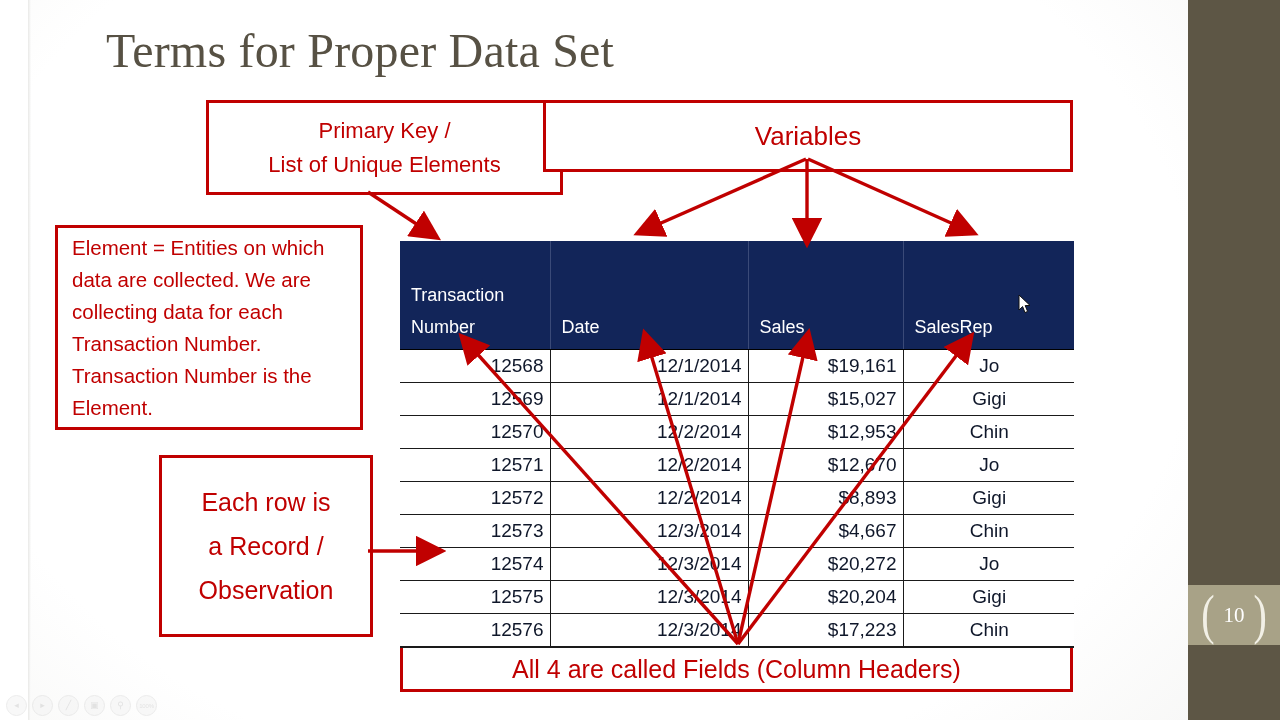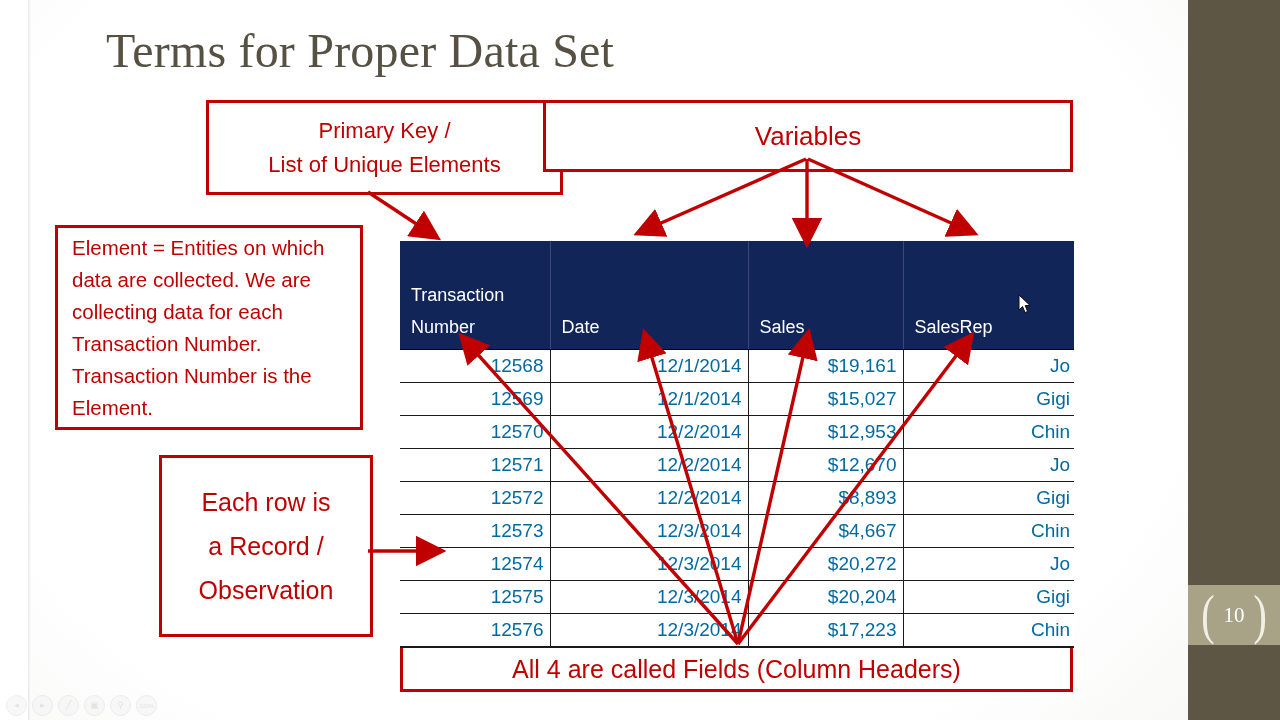--- a/index.html
+++ b/index.html
@@ -113,31 +113,31 @@
     height: 102px;
     padding: 0 0 6px 11px;
     border-right: 1px solid #3a4a78;
     border-bottom: 1px solid #000000;
   }
   #data-table th:last-child { border-right: none; }
   #data-table th .hdr { display: block; line-height: 32px; }
 
   #data-table td {
     font-size: 19px;
-    color: #0369a1;
+    color: #0f172a;
     height: 32px;
     padding: 0 4px;
     border-bottom: 1.5px solid #1a1a1a;
     border-right: 1px solid #1a1a1a;
     background: #ffffff;
     vertical-align: middle;
   }
   #data-table td:last-child { border-right: none; }
   #data-table td.num { text-align: right; padding-right: 6px; }
-  #data-table td.txt { text-align: right; padding-left: 5px; }
+  #data-table td.txt { text-align: center; padding-left: 5px; }
   #data-table tbody tr:last-child td { border-bottom: 2px solid #1a1a1a; }
 
   
   .col-a { width: 150px; }
   .col-b { width: 198px; }
   .col-c { width: 155px; }
   .col-d { width: 171px; }
 
   
   #arrows {

